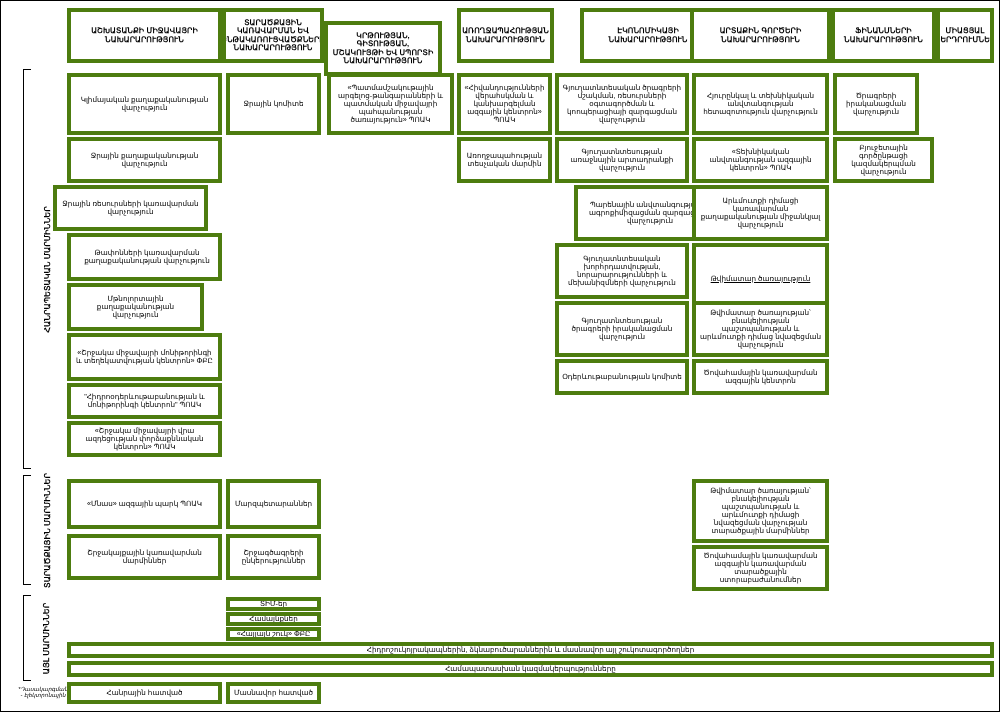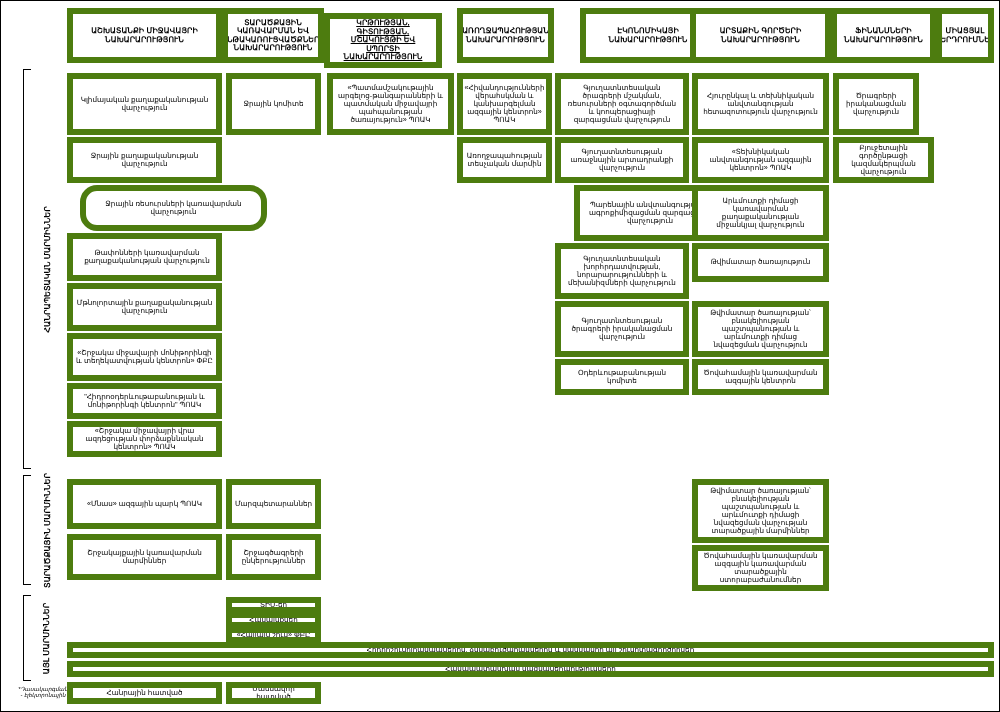--- a/index.html
+++ b/index.html
@@ -18,21 +18,21 @@
     position: relative;
     width: 1000px;
     height: 712px;
     box-sizing: border-box;
     border: 1px solid #000;
     background: #fff;
   }
   .box {
     position: absolute;
     box-sizing: border-box;
-    border: 6px solid #4d7c0f;
+    border: 4px solid #4d7c0f;
     background: #fff;
     display: flex;
     align-items: center;
     justify-content: center;
     text-align: center;
     padding: 2px 3px;
     line-height: 1.12;
     overflow: hidden;
   }
   .hdr {
@@ -81,42 +81,42 @@
 </style>
 </head>
 <body>
 
 <div id="sheet">
 
   <div class="box hdr" style="left:66px; top:7px; width:155px; height:55px;">ԱՇԽԱՏԱՆՔԻ ՄԻՋԱՎԱՅՐԻ ՆԱԽԱՐԱՐՈՒԹՅՈՒՆ</div>
 
   <div class="box hdr" style="left:221px; top:7px; width:102px; height:55px;">ՏԱՐԱԾՔԱՅԻՆ ԿԱՌԱՎԱՐՄԱՆ ԵՎ ԵՆԹԱԿԱՌՈՒՑՎԱԾՔՆԵՐԻ ՆԱԽԱՐԱՐՈՒԹՅՈՒՆ</div>
 
-  <div class="box hdr" style="left:323px; top:12px; width:118px; height:55px;text-decoration:underline;">ԿՐԹՈՒԹՅԱՆ, ԳԻՏՈՒԹՅԱՆ, ՄՇԱԿՈՒՅԹԻ ԵՎ ՍՊՈՐՏԻ ՆԱԽԱՐԱՐՈՒԹՅՈՒՆ</div>
+  <div class="box hdr" style="left:323px; top:20px; width:118px; height:55px;">ԿՐԹՈՒԹՅԱՆ, ԳԻՏՈՒԹՅԱՆ, ՄՇԱԿՈՒՅԹԻ ԵՎ ՍՊՈՐՏԻ ՆԱԽԱՐԱՐՈՒԹՅՈՒՆ</div>
 
   <div class="box hdr" style="left:456px; top:7px; width:97px; height:55px;">ԱՌՈՂՋԱՊԱՀՈՒԹՅԱՆ ՆԱԽԱՐԱՐՈՒԹՅՈՒՆ</div>
 
   <div class="box hdr" style="left:579px; top:7px; width:136px; height:55px;">ԷԿՈՆՈՄԻԿԱՅԻ ՆԱԽԱՐԱՐՈՒԹՅՈՒՆ</div>
 
   <div class="box hdr" style="left:689px; top:7px; width:141px; height:55px;">ԱՐՏԱՔԻՆ ԳՈՐԾԵՐԻ ՆԱԽԱՐԱՐՈՒԹՅՈՒՆ</div>
 
   <div class="box hdr" style="left:830px; top:7px; width:105px; height:55px;">ՖԻՆԱՆՍՆԵՐԻ ՆԱԽԱՐԱՐՈՒԹՅՈՒՆ</div>
 
   <div class="box hdr" style="left:935px; top:7px; width:58px; height:55px;">ՄԻԱՑՅԱԼ ՆԵՐԴՐՈՒՄՆԵՐ</div>
 
   <div class="bracket" style="left:22px; top:68px; width:8px; height:400px;"></div>
   <div class="vlabel" style="left:26px; top:68px; width:40px; height:400px;">
     <span>ՀԱՆՐԱՊԵՏԱԿԱՆ ՄԱՐՄԻՆՆԵՐ</span>
   </div>
 
   <div class="box cell" style="left:66px; top:72px; width:155px; height:62px;">Կլիմայական քաղաքականության վարչություն</div>
   <div class="box cell" style="left:66px; top:136px; width:155px; height:46px;">Ջրային քաղաքականության վարչություն</div>
-  <div class="box cell" style="left:79px; top:184px; width:187px; height:46px;border-radius:17px;">Ջրային ռեսուրսների կառավարման վարչություն</div>
+  <div class="box cell" style="left:52px; top:184px; width:155px; height:46px;">Ջրային ռեսուրսների կառավարման վարչություն</div>
   <div class="box cell" style="left:66px; top:232px; width:155px; height:48px;padding-left:8px;">Թափոնների կառավարման քաղաքականության վարչություն</div>
-  <div class="box cell" style="left:66px; top:282px; width:155px; height:48px;">Մթնոլորտային քաղաքականության վարչություն</div>
+  <div class="box cell" style="left:66px; top:282px; width:137px; height:48px;">Մթնոլորտային քաղաքականության վարչություն</div>
   <div class="box cell" style="left:66px; top:332px; width:155px; height:48px;">«Շրջակա միջավայրի մոնիթորինգի և տեղեկատվության կենտրոն» ՓԲԸ</div>
   <div class="box cell" style="left:66px; top:382px; width:155px; height:36px;">"Հիդրոօդերևութաբանության և մոնիթորինգի կենտրոն" ՊՈԱԿ</div>
   <div class="box cell" style="left:66px; top:420px; width:155px; height:36px;">«Շրջակա միջավայրի վրա ազդեցության փորձաքննական կենտրոն» ՊՈԱԿ</div>
 
   <div class="box cell" style="left:225px; top:72px; width:95px; height:62px;">Ջրային կոմիտե</div>
 
   <div class="box cell" style="left:326px; top:72px; width:127px; height:62px;">«Պատմամշակութային արգելոց-թանգարանների և պատմական միջավայրի պահպանության ծառայություն» ՊՈԱԿ</div>
 
   <div class="box cell" style="left:456px; top:72px; width:95px; height:62px;">«Հիվանդությունների վերահսկման և կանխարգելման ազգային կենտրոն» ՊՈԱԿ</div>
   <div class="box cell" style="left:456px; top:136px; width:95px; height:46px;">Առողջապահության տեսչական մարմին</div>
@@ -124,21 +124,21 @@
   <div class="box cell" style="left:554px; top:72px; width:134px; height:62px;">Գյուղատնտեսական ծրագրերի մշակման, ռեսուրսների օգտագործման և կոոպերացիայի զարգացման վարչություն</div>
   <div class="box cell" style="left:554px; top:136px; width:134px; height:46px;">Գյուղատնտեսության առաջնային արտադրանքի վարչություն</div>
   <div class="box cell" style="left:554px; top:184px; width:152px; height:56px;margin-left:19px;">Պարենային անվտանգության և ագրոքիմիզացման զարգացման վարչություն</div>
   <div class="box cell" style="left:554px; top:242px; width:134px; height:56px;">Գյուղատնտեսական խորհրդատվության, նորարարությունների և մեխանիզմների վարչություն</div>
   <div class="box cell" style="left:554px; top:300px; width:134px; height:56px;">Գյուղատնտեսության ծրագրերի իրականացման վարչություն</div>
   <div class="box cell" style="left:554px; top:358px; width:134px; height:36px;">Օդերևութաբանության կոմիտե</div>
 
   <div class="box cell" style="left:691px; top:72px; width:137px; height:62px;">Հյուրընկալ և տեխնիկական անվտանգության հետազոտություն վարչություն</div>
   <div class="box cell" style="left:691px; top:136px; width:137px; height:46px;">«Տեխնիկական անվտանգության ազգային կենտրոն» ՊՈԱԿ</div>
   <div class="box cell" style="left:691px; top:184px; width:137px; height:56px;">Արևմուտքի դիմացի կառավարման քաղաքականության միջանկյալ վարչություն</div>
-  <div class="box cell" style="left:691px; top:242px; width:137px; height:39px;">Թվիմատար ծառայություն</div>
+  <div class="box cell" style="left:691px; top:242px; width:137px; height:72px;text-decoration:underline;">Թվիմատար ծառայություն</div>
   <div class="box cell" style="left:691px; top:300px; width:137px; height:56px;">Թվիմատար ծառայության՝ բնակելիության պաշտպանության և արևմուտքի դիմաց նվազեցման վարչություն</div>
   <div class="box cell" style="left:691px; top:358px; width:137px; height:36px;">Ծովահամային կառավարման ազգային կենտրոն</div>
 
   <div class="box cell" style="left:832px; top:72px; width:86px; height:62px;">Ծրագրերի իրականացման վարչություն</div>
   <div class="box cell" style="left:832px; top:136px; width:101px; height:46px;">Բյուջետային գործընթացի կազմակերպման վարչություն</div>
 
   <div class="bracket" style="left:22px; top:474px; width:8px; height:110px;"></div>
   <div class="vlabel" style="left:26px; top:474px; width:40px; height:110px;">
     <span>ՏԱՐԱԾՔԱՅԻՆ ՄԱՐՄԻՆՆԵՐ</span>
   </div>

